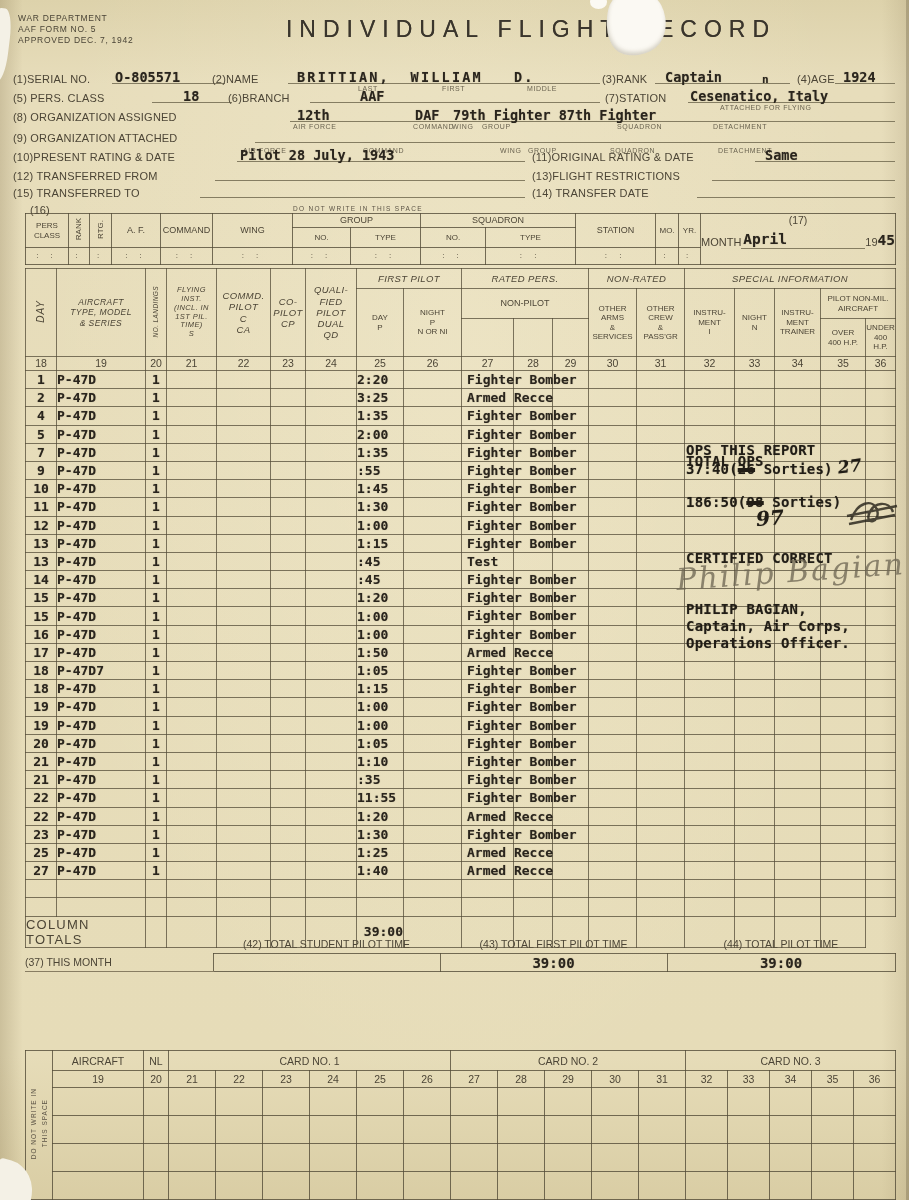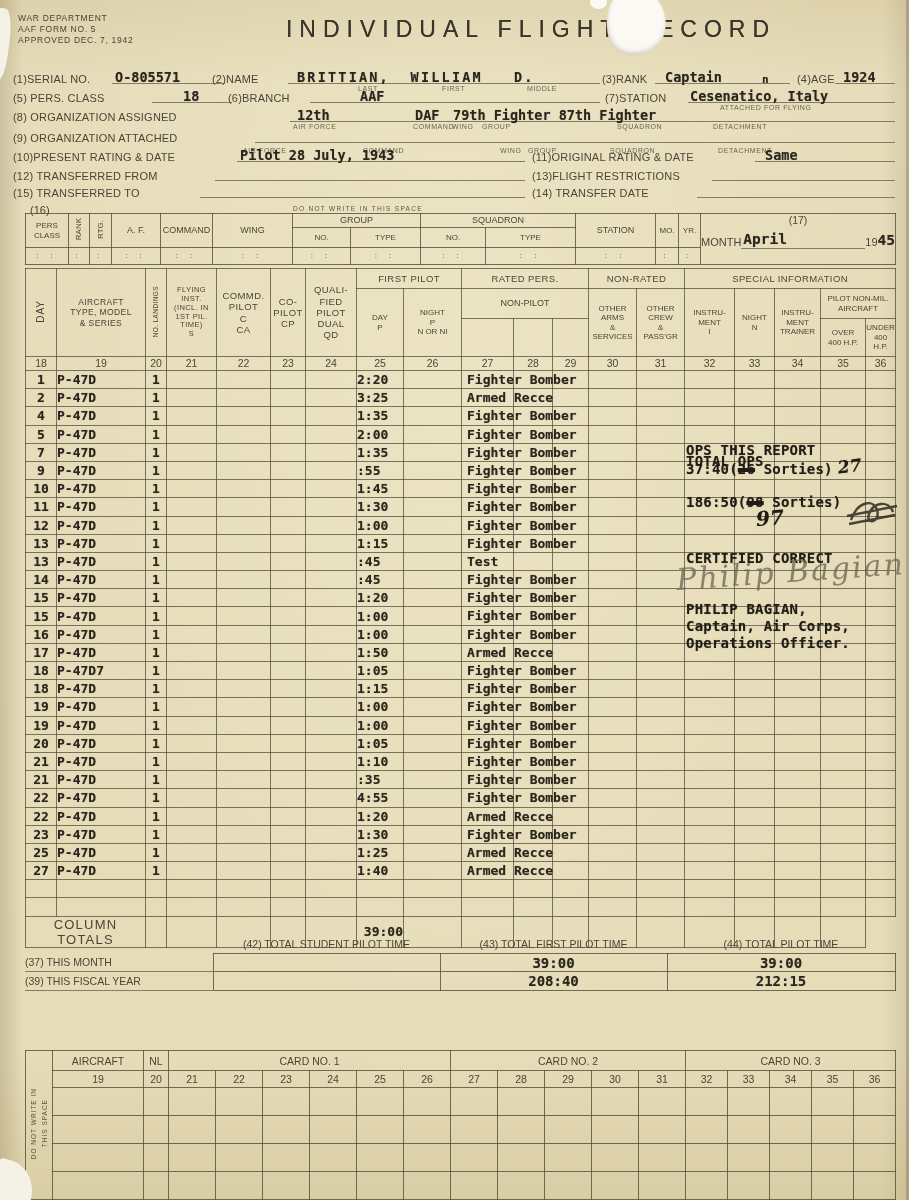--- a/index.html
+++ b/index.html
@@ -45,36 +45,36 @@
   .m17{vertical-align:top;text-align:left;padding:2px 8px 0 8px;}
   .m17num{font-size:10.5px;}
   .m17line{display:flex;align-items:flex-end;font-size:11px;margin-top:4px;}
   .m17line .typed{font-size:14.5px;}
   .mval{border-bottom:1px solid rgba(122,114,88,.9);padding:0 4px 0 2px;}
   .mfill{flex:1;border-bottom:1px solid rgba(122,114,88,.9);height:14px;}
   
   .log{position:absolute;left:25px;top:268px;width:870px;z-index:1;}
   .log th,.log td{border:1px solid rgba(84,76,56,.75);padding:0;overflow:visible;}
   .log th{font-weight:normal;font-size:8px;color:#4c4536;text-align:center;line-height:1.18;}
-  .log tr.hA{height:20px;}.log tr.hA th{font-size:9.5px;letter-spacing:.4px;}
+  .log tr.hA{height:20px;}.log tr.hA th{font-size:9.5px;letter-spacing:.4px;font-style:italic;}
   .log tr.hB{height:30px;}.log tr.hC{height:38px;}
   .log tr.hN{height:14px;}.log tr.hN th{font-size:10.5px;}
   .log .vh{font-size:10px;letter-spacing:1px;}
   .log .vs{font-size:6.5px;}
   .log tbody tr{height:18.2px;}
   .log tbody td{font-size:13px;}
   .log .typed{font-size:13px;}
   .t-day{text-align:center;}
   .t-ac{text-align:left;padding-left:12px;}
   .t-land{text-align:center;}
   .t-time{text-align:left;padding-right:3px;}
   .m-cell{position:relative;}
   .mission{position:absolute;left:5px;top:1px;}
   tr.totals{height:17px;}
-  .tot-label{font-size:9.5px;letter-spacing:1.2px;color:#4c4536;text-align:center;}
+  .tot-label{font-size:9.5px;letter-spacing:1.2px;color:#4c4536;text-align:left;}
   .tot-time{font-size:15px;text-align:right;padding-right:2px;}
   
   .annot{position:absolute;inset:0;z-index:5;pointer-events:none;}
   .an{position:absolute;font-family:"DejaVu Sans Mono",monospace;font-weight:bold;font-size:14px;
     color:#211d16;letter-spacing:.2px;white-space:nowrap;text-shadow:0 0 1px rgba(33,29,22,.4);}
   .struck{text-decoration:line-through;text-decoration-thickness:3.5px;}
   .hand{font-family:"DejaVu Serif",serif;font-style:italic;font-weight:bold;font-size:17px;
     display:inline-block;transform:rotate(-7deg) translateY(-2px);margin-left:5px;}
   .hand97{font-family:"DejaVu Serif",serif;font-style:italic;font-weight:bold;font-size:20px;
     transform:rotate(-4deg);}
@@ -916,21 +916,21 @@
         </tr>
 
         <tr>
           <td class="typed t-day">22</td>
           <td class="typed t-ac">P-47D</td>
           <td class="typed t-land">1</td>
           <td></td>
           <td></td>
           <td></td>
           <td></td>
-          <td class="typed t-time">4:55</td>
+          <td class="typed t-time">11:55</td>
           <td></td>
           <td class="m-cell">
             <span class="typed mission">Fighter Bomber</span>
           </td>
           <td></td>
           <td></td>
           <td></td>
           <td></td>
           <td></td>
           <td></td>
@@ -1132,26 +1132,20 @@
       <tbody>
 
           <tr>
             <td class="sl">(37) THIS MONTH</td>
             <td class="sv typed"></td>
             <td class="sv typed">39:00</td>
             <td class="sv typed">39:00</td>
           </tr>
 
 
-          <tr>
-            <td class="sl">(39) THIS FISCAL YEAR</td>
-            <td class="sv typed"></td>
-            <td class="sv typed">208:40</td>
-            <td class="sv typed">212:15</td>
-          </tr>
 
 
         </tbody>
     </table>
   </div>
 
   <table class="card">
     <colgroup>
       <col style="width:27px">
         <col style="width:91px">

